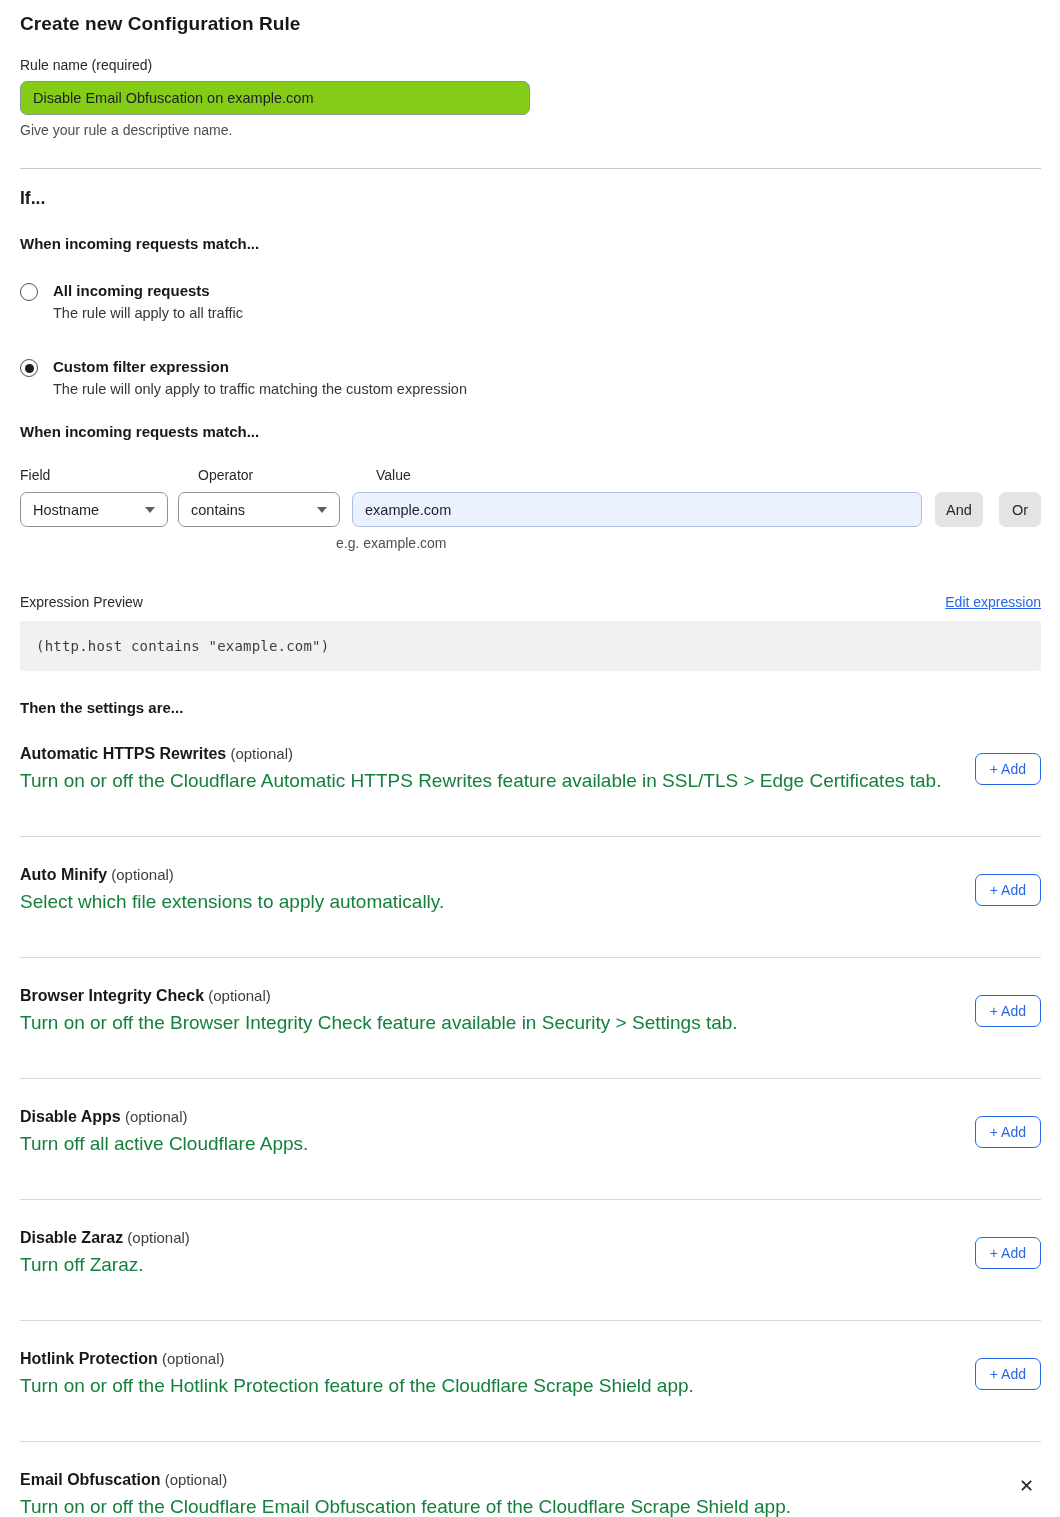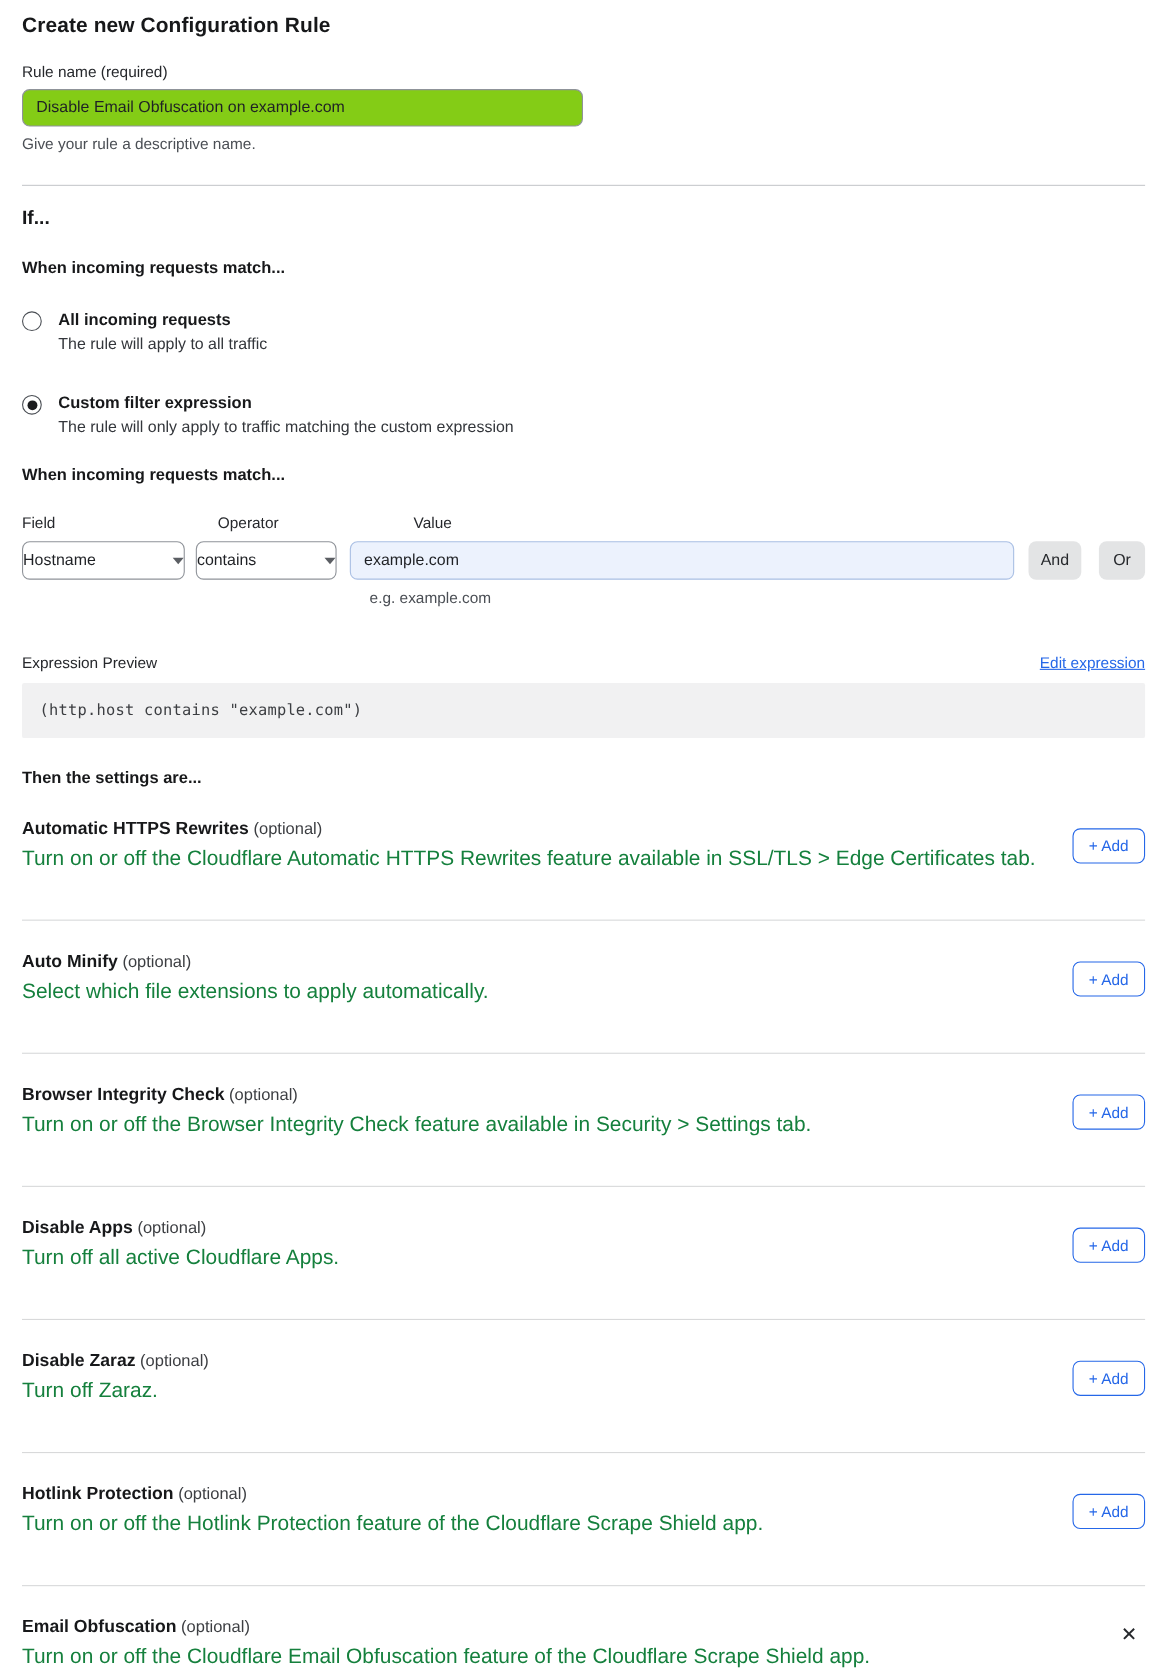--- a/index.html
+++ b/index.html
@@ -46,25 +46,25 @@
   .radio-label { font-size: 15px; font-weight: 700; color: #17181a; }
   .radio-desc { font-size: 14.5px; color: #33363b; margin-top: 6px; }
 
   .builder-labels { display: flex; margin-top: 27px; font-size: 14px; color: #26282c; gap: 20px; }
   .builder-labels .lbl-field { width: 158px; }
   .builder-labels .lbl-operator { width: 158px; }
   .builder-row { display: flex; align-items: center; margin-top: 9px; }
   .select-box {
     height: 35px; border: 1px solid #8f9399; border-radius: 7px;
     background: #fff; display: flex; align-items: center;
-    padding: 0 0; font-size: 14.5px; color: #1f2125;
+    padding: 0 12px; font-size: 14.5px; color: #1f2125;
     cursor: pointer; justify-content: space-between;
   }
   .select-field { width: 148px; margin-right: 10px; }
-  .select-operator { width: 128px; margin-right: 12px; }
+  .select-operator { width: 162px; margin-right: 12px; }
   .chevron-down {
     width: 0; height: 0;
     border-left: 5px solid transparent; border-right: 5px solid transparent;
     border-top: 6px solid #5b5e63;
   }
   .value-input {
     flex: 1; height: 35px;
     background: #ecf2fd; border: 1px solid #a9bfe4; border-radius: 7px;
     padding: 0 12px; font-size: 14.5px; color: #1f2125;
     font-family: "Liberation Sans", sans-serif; outline: none;

